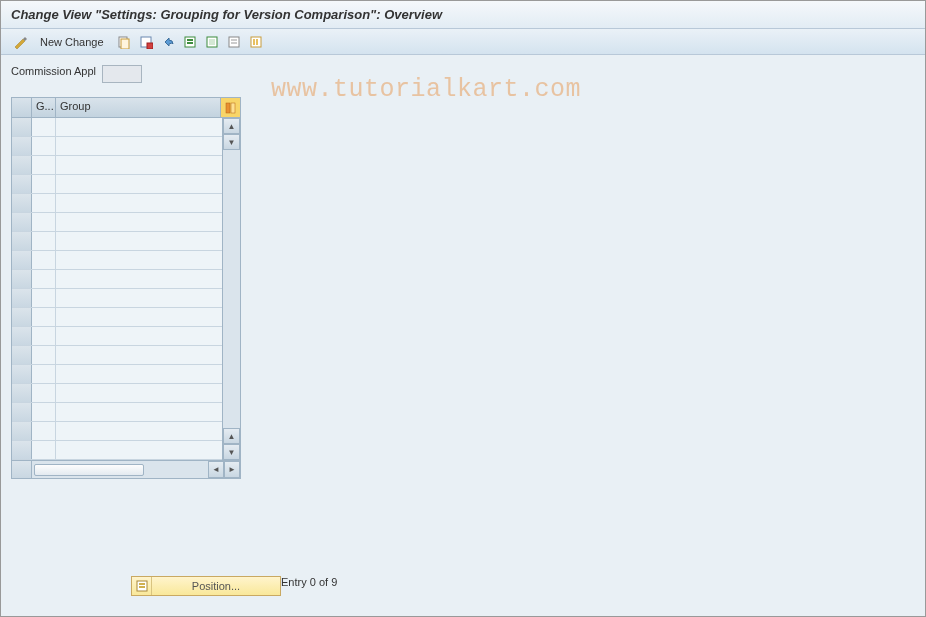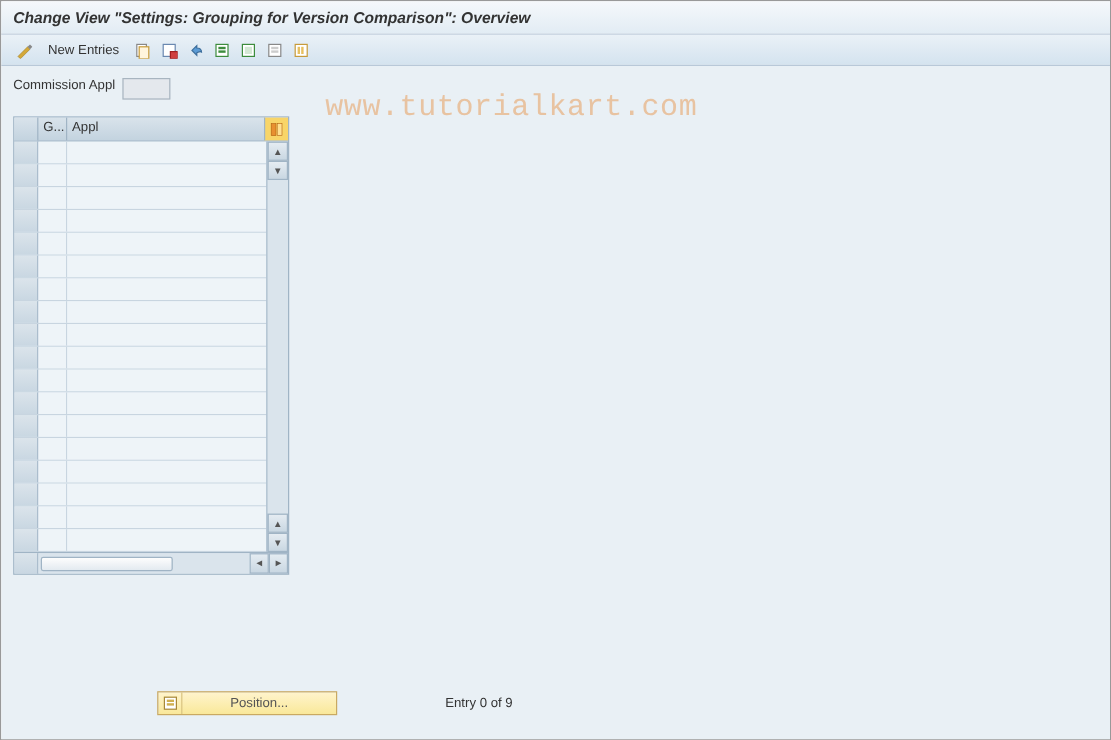--- a/index.html
+++ b/index.html
@@ -209,22 +209,21 @@
       justify-content: center;
       cursor: pointer;
       font-size: 8px;
       color: #555;
     }
     .footer-row {
       position: absolute;
       bottom: 20px;
       left: 130px;
       display: flex;
-      align-items: center;
-      gap: 90px;
+      align-items: flex-start;
     }
     .position-btn {
       background: linear-gradient(to bottom, #fff4cc 0%, #f9e89a 100%);
       border: 1px solid #c9a962;
       height: 20px;
       width: 150px;
       display: flex;
       align-items: center;
       cursor: pointer;
       font-size: 11px;
@@ -265,21 +264,21 @@
   <span class="title-text">Change View "Settings: Grouping for Version Comparison": Overview</span>
 </div>
 
 <div class="toolbar">
   <span class="toolbar-icon">
     <svg width="14" height="14" viewBox="0 0 14 14">
         <path d="M2 12 L10 4 L12 6 L4 14 Z" fill="#d4a838" stroke="#a07e20" stroke-width="0.5"></path>
         <path d="M10 4 L12 2 L14 4 L12 6 Z" fill="#888"></path>
       </svg>
   </span>
-  <span class="new-entries-btn">New Entries</span>
+  <span class="new-entries-btn">New Change</span>
   <span class="toolbar-icon">
     <svg width="14" height="14" viewBox="0 0 14 14">
         <rect x="2" y="2" width="8" height="10" fill="#fff" stroke="#888"></rect>
         <rect x="4" y="4" width="8" height="10" fill="#fff5dd" stroke="#c79b3b"></rect>
       </svg>
   </span>
   <span class="toolbar-icon">
     <svg width="14" height="14" viewBox="0 0 14 14">
         <rect x="2" y="2" width="10" height="10" fill="#fff" stroke="#6a88b0"></rect>
         <rect x="8" y="8" width="6" height="6" fill="#d04040" stroke="#a02020"></rect>
@@ -325,21 +324,21 @@
 
   <div class="field-row">
     <span class="field-label">Commission Appl</span>
     <input class="field-input" type="text" readonly="" value="" style="">
   </div>
 
   <div class="table-panel">
     <div class="table-header">
       <div class="th-selector"></div>
       <div class="th-col1">G...</div>
-      <div class="th-col2">Appl</div>
+      <div class="th-col2">Group</div>
       <div class="th-config">
         <svg width="12" height="12" viewBox="0 0 12 12">
             <rect x="1" y="1" width="4" height="10" fill="#e89030" stroke="#b06010" stroke-width="0.5"></rect>
             <rect x="6" y="1" width="4" height="10" fill="#ffe090" stroke="#b06010" stroke-width="0.5"></rect>
           </svg>
       </div>
     </div>
     <div class="table-body">
       <div class="table-rows" id="table-rows">
           <div class="table-row">

